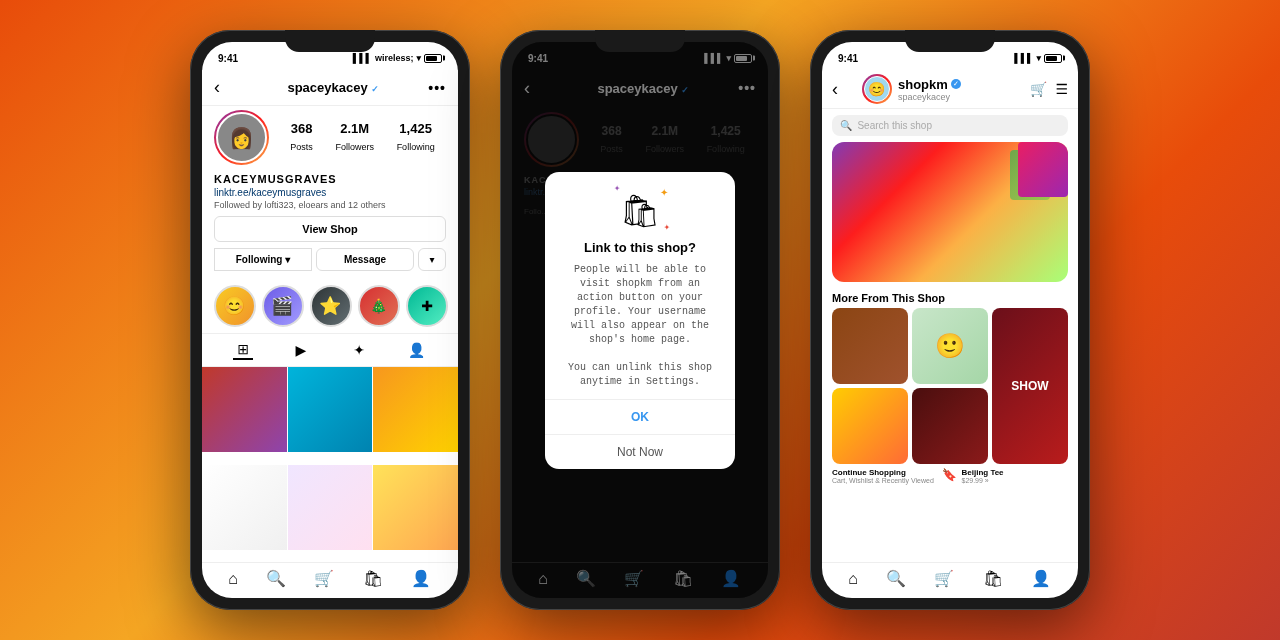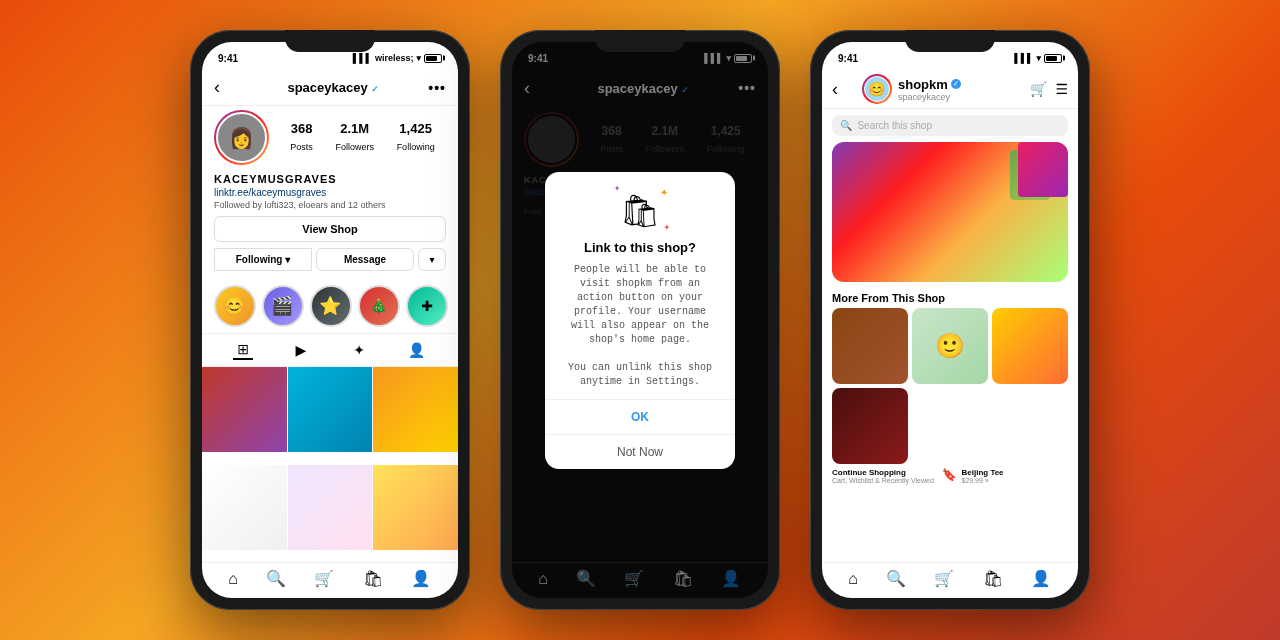--- a/index.html
+++ b/index.html
@@ -830,20 +830,25 @@
 
     <div class="section-title">More From This Shop</div>
 
     <div class="shop-grid">
       <div class="shop-item">
         <div class="shop-item-img item-pants"></div>
       </div>
       <div class="shop-item">
         <div class="shop-item-img item-smiley">🙂</div>
       </div>
+      <div class="shop-item" style="grid-row: span 2;">
+        <div style="height:100%;min-height:80px;" class="item-tee-img">
+          <span style="color:#fff;font-size:12px;font-weight:700;text-align:center;padding:4px;">SHOW</span>
+        </div>
+      </div>
       <div class="shop-item">
         <div class="shop-item-img item-candle"></div>
       </div>
       <div class="shop-item">
         <div class="shop-item-img item-hoodie"></div>
       </div>
     </div>
 
     <div class="shop-bottom-labels">
       <div class="shop-label-item">

